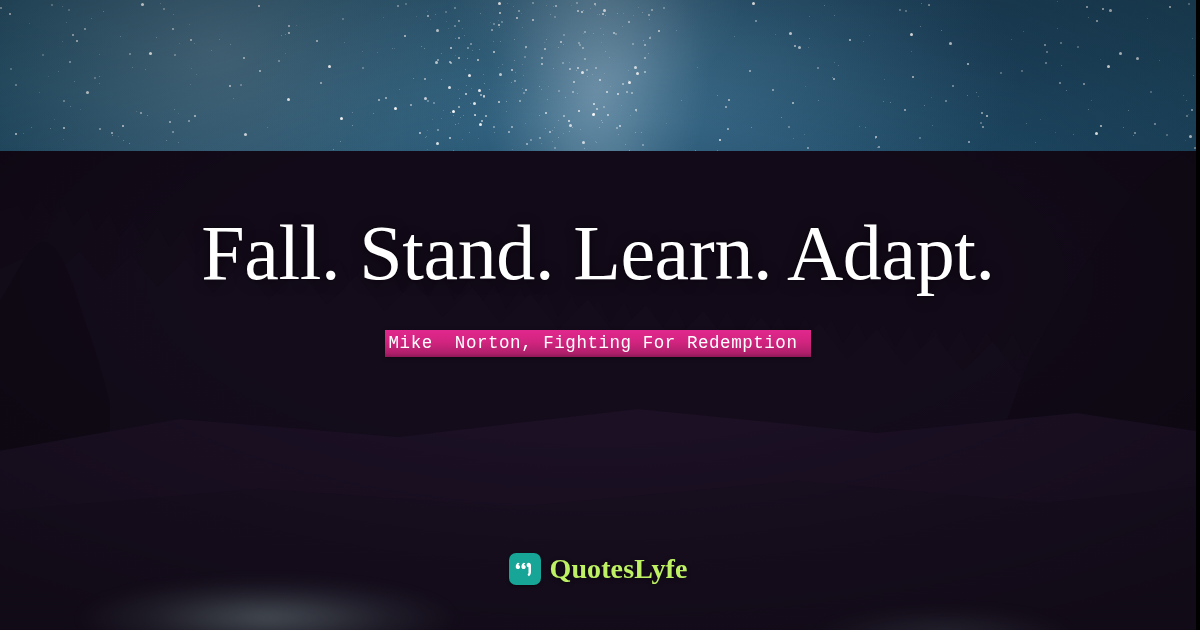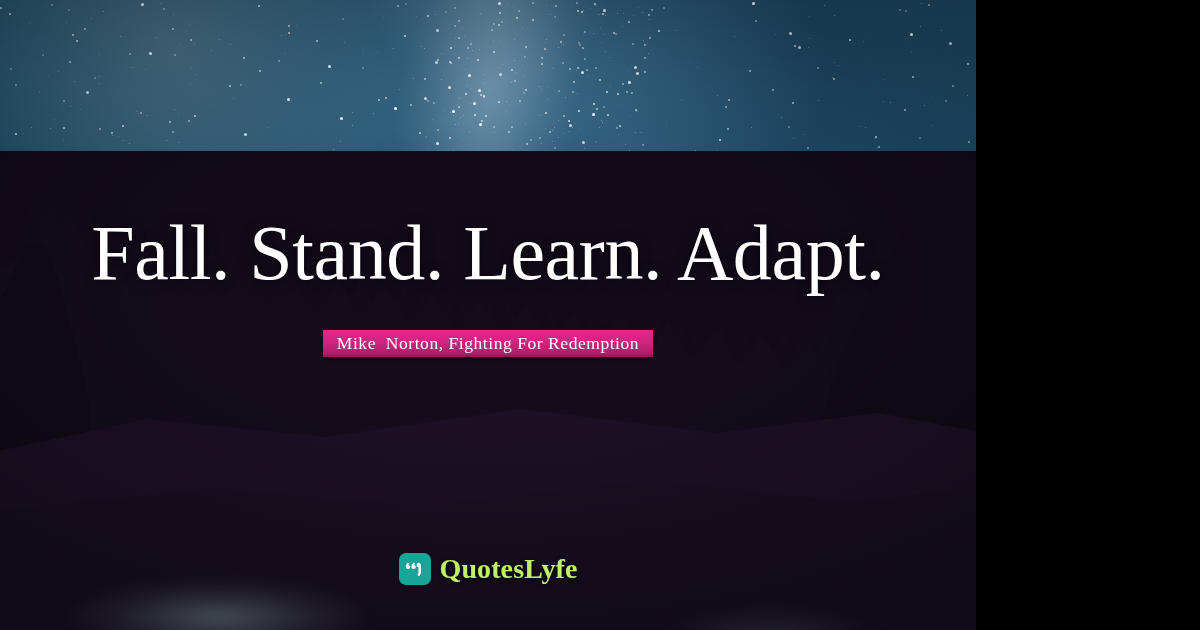--- a/index.html
+++ b/index.html
@@ -3,21 +3,21 @@
 <meta charset="utf-8">
 <title>QuotesLyfe Quote Card</title>
 <style>
   html, body {
     margin: 0;
     padding: 0;
     background: #000;
   }
   .card {
     position: relative;
-    width: 976px;
+    width: 1196px;
     height: 630px;
     overflow: hidden;
     font-family: "Liberation Serif", serif;
     background: #0d1c28;
     user-select: none;
   }
 
   
   .bg-base {
     position: absolute;
@@ -164,24 +164,24 @@
   .author-wrap {
     position: absolute;
     top: 330px;
     left: 0;
     width: 100%;
     display: flex;
     justify-content: center;
   }
   .author-badge {
     display: inline-block;
-    padding: 4px 14px 5px 14px;
+    padding: 4px 14px 5px 4px;
     background: linear-gradient(180deg, #e1288d 0%, #d1247f 45%, #b01f6b 85%, #8e1957 100%);
     color: #ffffff;
-    font-family: Liberation Serif, serif;
+    font-family: Liberation Mono, monospace;
     font-size: 17.5px;
     line-height: 18px;
     letter-spacing: 0.55px;
     white-space: pre;
     box-shadow: 0 1px 4px rgba(0,0,0,0.4);
   }
 
   .brand {
     position: absolute;
     top: 553px;

